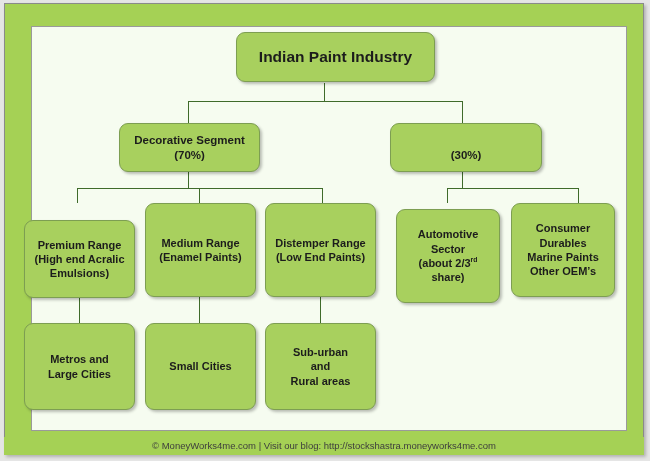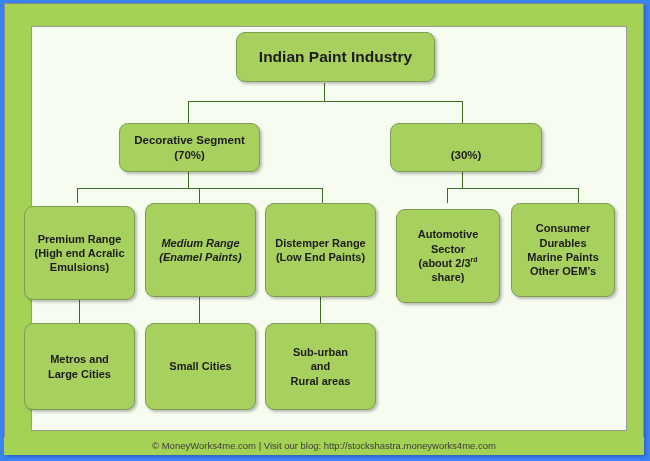--- a/index.html
+++ b/index.html
@@ -9,21 +9,21 @@
   }
   body {
     font-family: "Liberation Sans", sans-serif;
   }
 
   #canvas {
     position: relative;
     width: 650px;
     height: 461px;
     overflow: hidden;
-    background: #3b82f6;
+    background: #e5e5e5;
   }
 
   
   .frame-outer {
     position: absolute;
     left: 4px;
     top: 3px;
     width: 640px;
     height: 452px;
     background: #a5d155;
@@ -151,29 +151,29 @@
     </span>
   </div>
 
   <div class="node node-l2" style="left:390px; top:123px; width:152px; height:49px;">
     <span class="txt">
       <br>
       <span>(30%)</span>
     </span>
   </div>
 
-  <div class="node node-l3" style="left:24px; top:206px; width:111px; height:94px;">
+  <div class="node node-l3" style="left:24px; top:220px; width:111px; height:78px;">
     <span class="txt">
       <span>Premium Range</span><br>
       <span>(High end Acralic</span><br>
       <span>Emulsions)</span>
     </span>
   </div>
 
-  <div class="node node-l3" style="left:145px; top:203px; width:111px; height:94px;font-style:italic;">
+  <div class="node node-l3" style="left:145px; top:203px; width:111px; height:94px;">
     <span class="txt">
       <span>Medium Range</span><br>
       <span>(Enamel Paints)</span>
     </span>
   </div>
 
   <div class="node node-l3" style="left:265px; top:203px; width:111px; height:94px;">
     <span class="txt">
       <span>Distemper Range</span><br>
       <span>(Low End Paints)</span>

